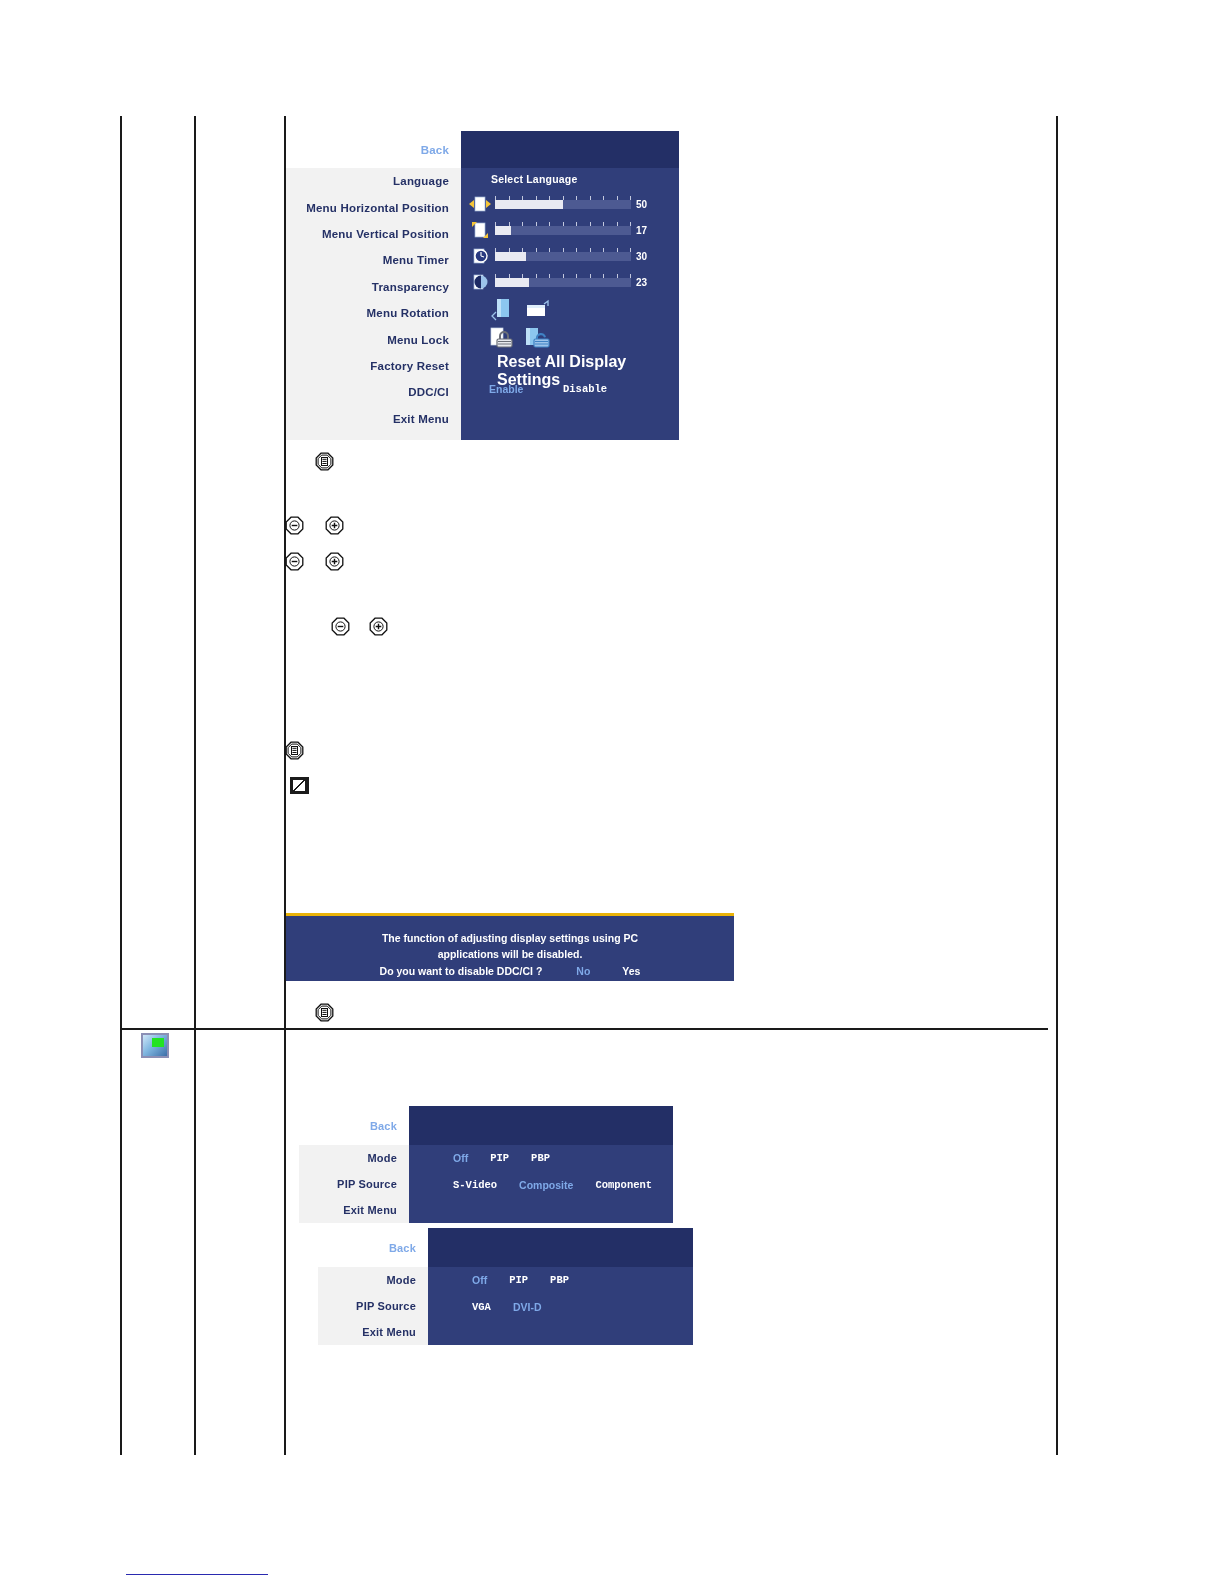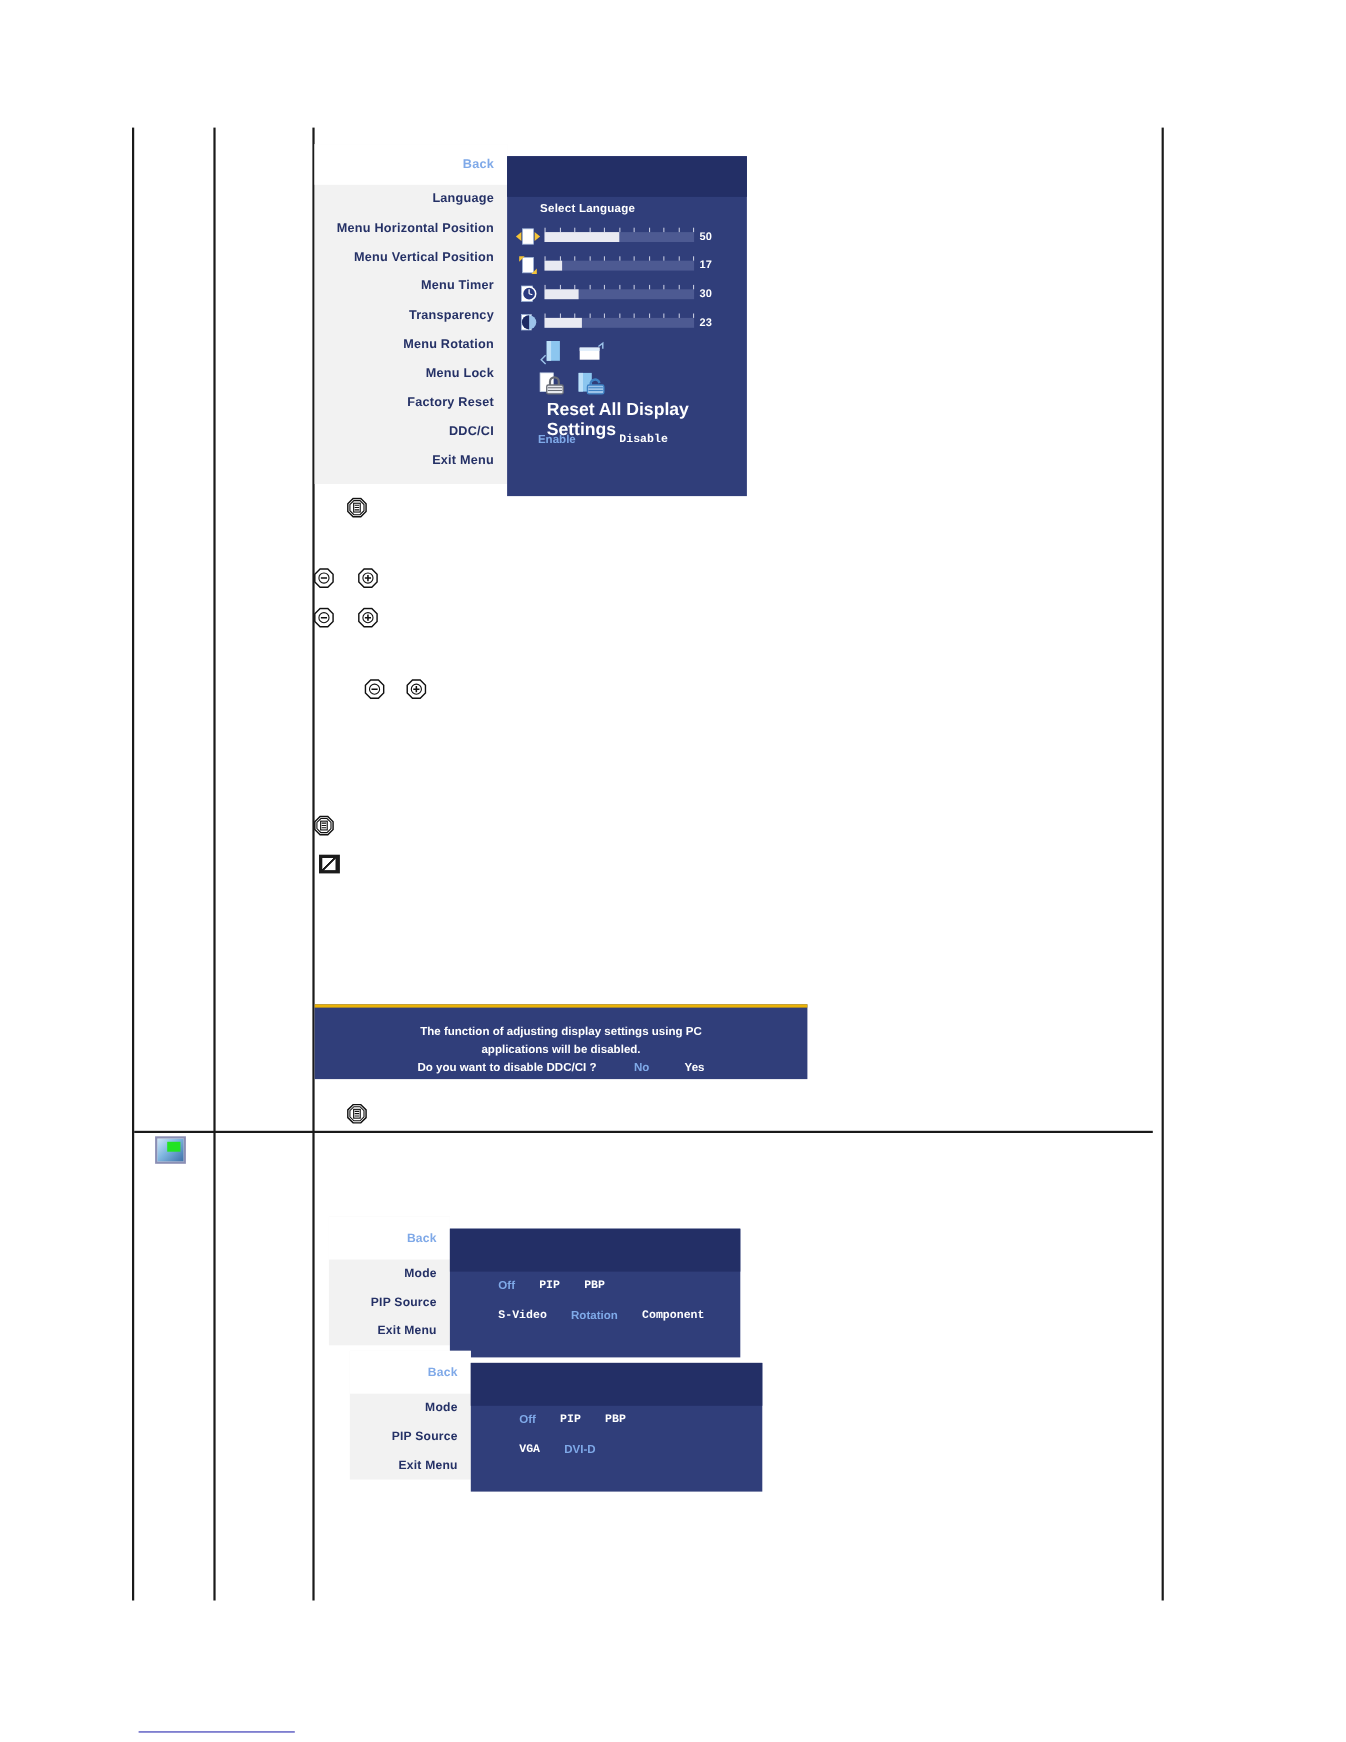--- a/index.html
+++ b/index.html
@@ -75,21 +75,20 @@
     letter-spacing: .2px;
   }
   .osd-side .row.back {
     background: #ffffff;
     color: #7fa9e8;
   }
   .osd-main {
     background: #303e7a;
     position: relative;
     box-sizing: border-box;
-    margin-top: 11px;
   }
   .osd-main .head {
     background: #232f66;
     width: 100%;
     box-sizing: border-box;
   }
 
   
   #osd-other {
     left: 286px;
@@ -541,21 +540,21 @@
     <div class="head"></div>
 
     <div class="opt-row" style="left:44px; top:46px;">
       <span class="opt-on">Off</span>
       <span class="opt-off" style="margin-left:22px">PIP</span>
       <span class="opt-off" style="margin-left:22px">PBP</span>
     </div>
 
     <div class="opt-row" style="left:44px; top:73px;">
       <span class="opt-off">S-Video</span>
-      <span class="opt-on" style="margin-left:22px">Rotation</span>
+      <span class="opt-on" style="margin-left:22px">Composite</span>
       <span class="opt-off" style="margin-left:22px">Component</span>
     </div>
   </div>
 </div>
 
 <div class="osd" id="osd-pip-pc">
   <div class="osd-side">
     <div class="row back">
       <span>Back</span>
     </div>

